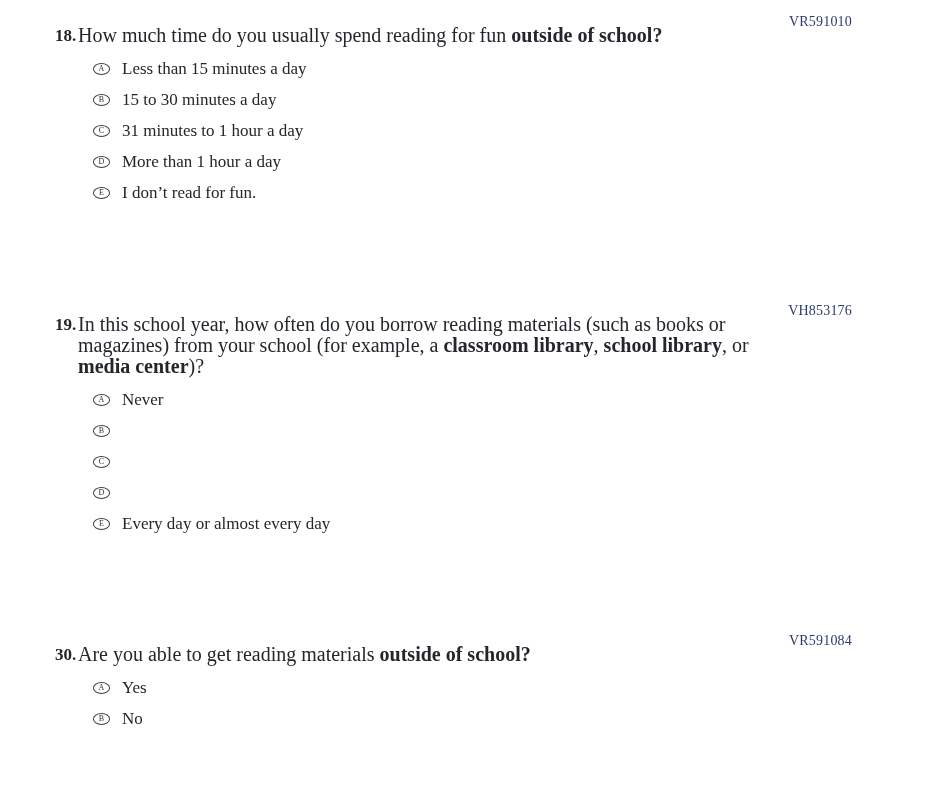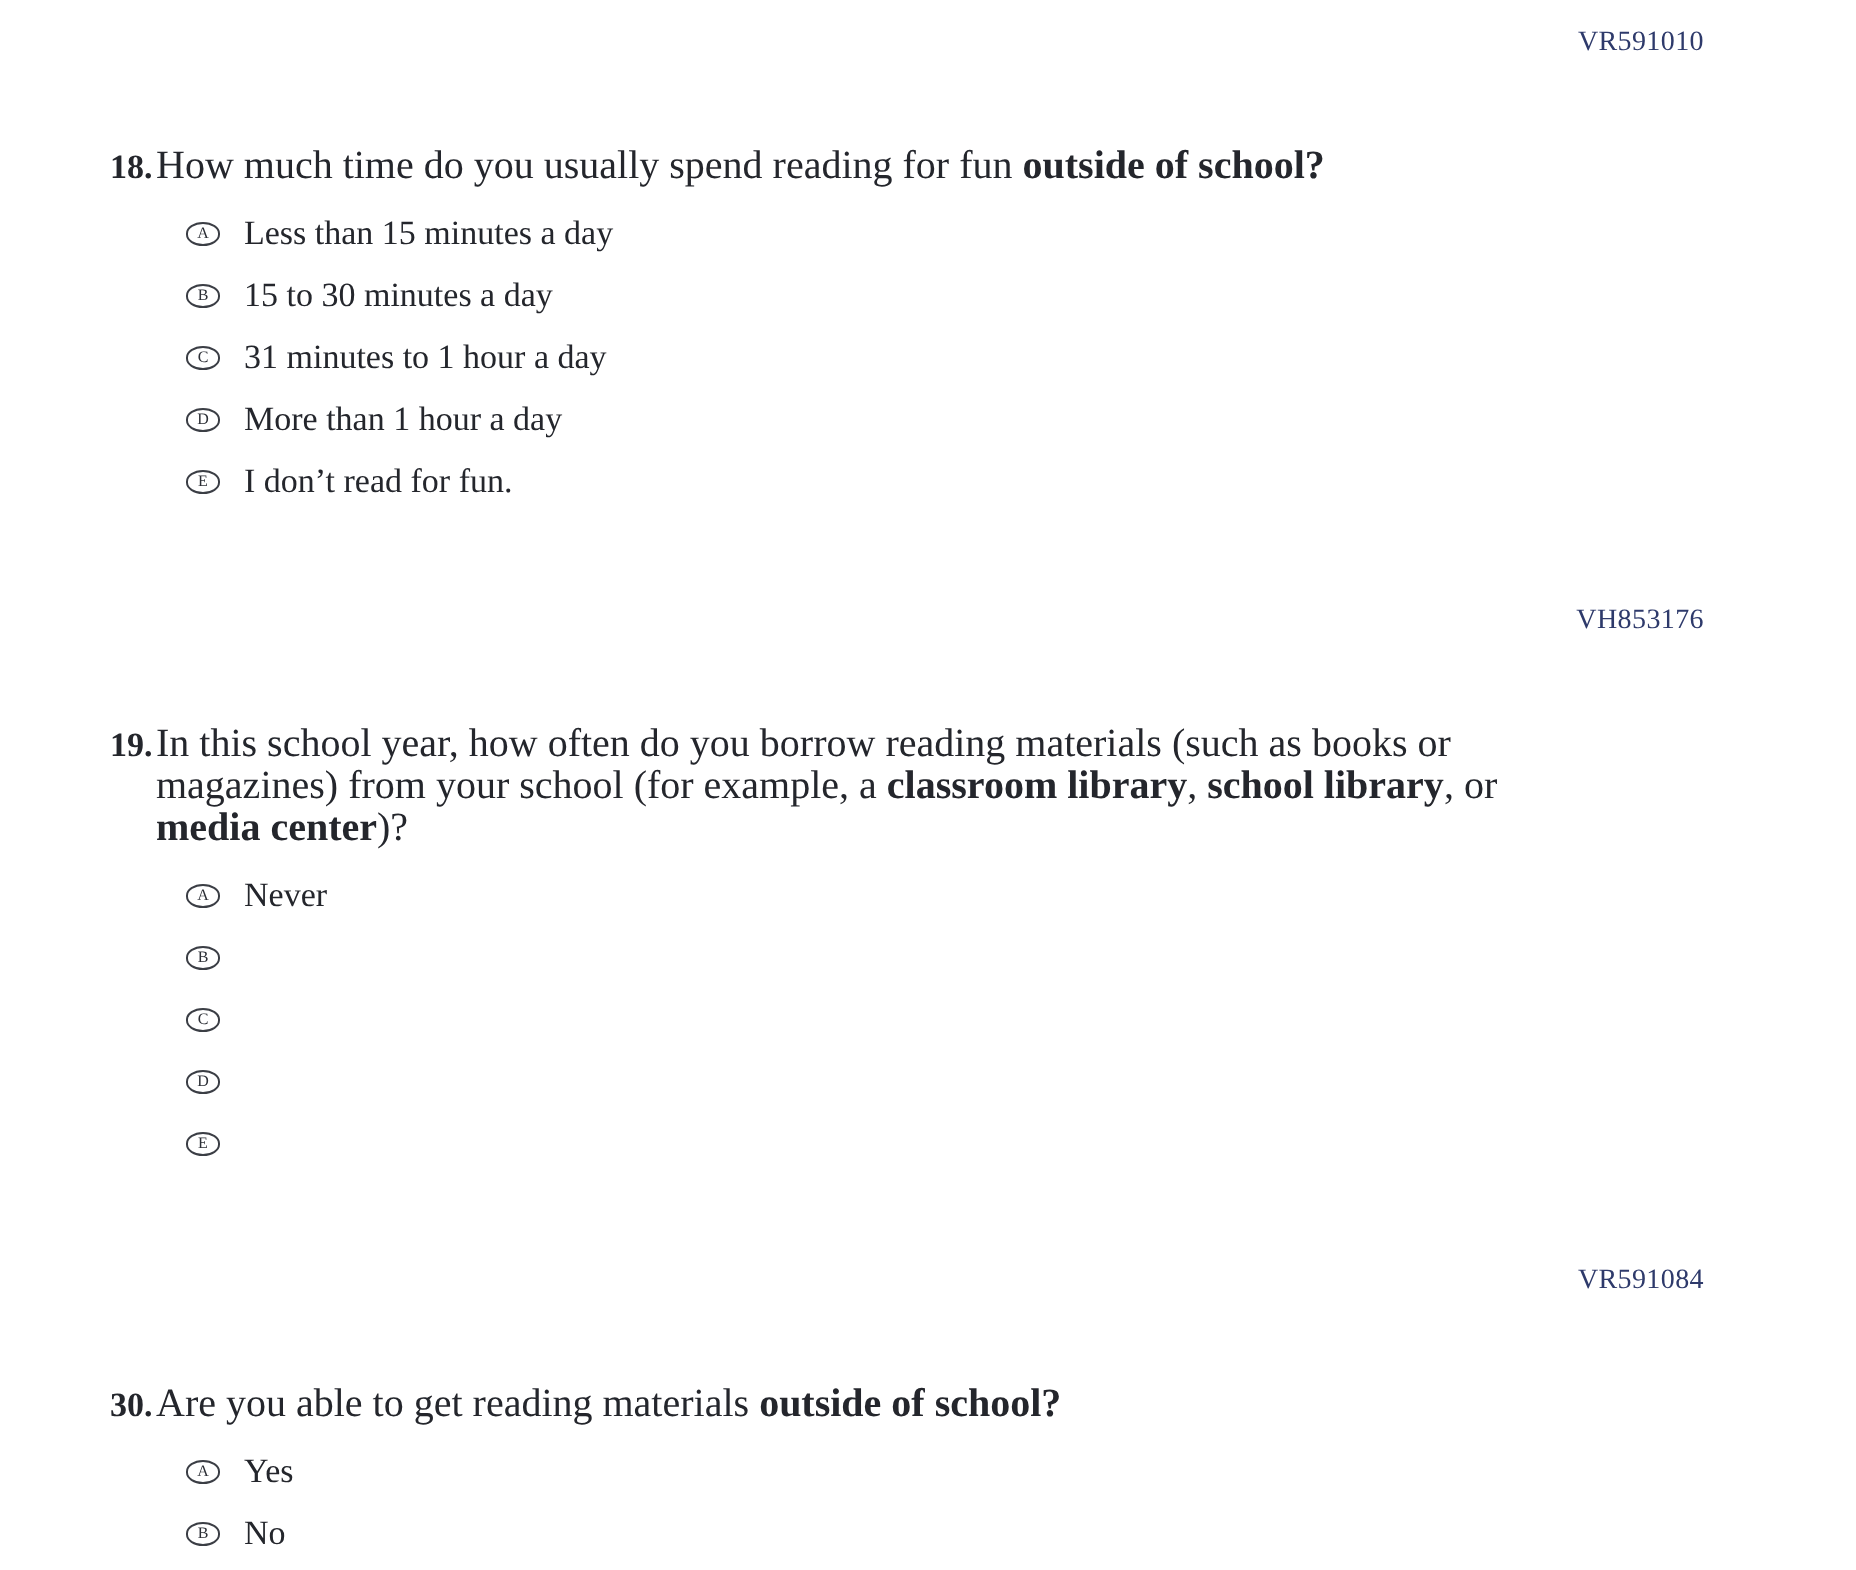--- a/index.html
+++ b/index.html
@@ -13,21 +13,21 @@
   }
   .question{position:absolute;left:0;right:0;}
   .q18{top:25px;}
   .q19{top:314px;}
   .q20{top:644px;}
   .item-code{
     position:absolute;top:-11px;right:76px;
     font-size:14px;letter-spacing:.2px;
     color:#2e3a6b;
   }
-  .q-row{display:flex;padding-left:55px;margin-top:48px;}
+  .q-row{display:flex;padding-left:55px;}
   .q-num{
     flex:none;width:23px;
     font-weight:bold;font-size:17px;line-height:21px;
   }
   .q-text{
     width:690px;
     font-size:20px;line-height:21px;
   }
   .b{font-weight:bold;}
   .options{margin-top:12px;padding-left:93px;}
@@ -93,20 +93,21 @@
         <span class="oval">B</span>
       </div>
       <div class="opt">
         <span class="oval">C</span>
       </div>
       <div class="opt">
         <span class="oval">D</span>
       </div>
       <div class="opt">
         <span class="oval">E</span>
+        <span class="opt-label">Every day or almost every day</span>
       </div>
     </div>
   </section>
 
   <section class="question q20">
     <div class="item-code">VR591084</div>
     <div class="q-row">
       <span class="q-num">30.</span>
       <div class="q-text"><span>Are you able to get reading materials </span><span class="b">outside of school?</span></div>
     </div>

